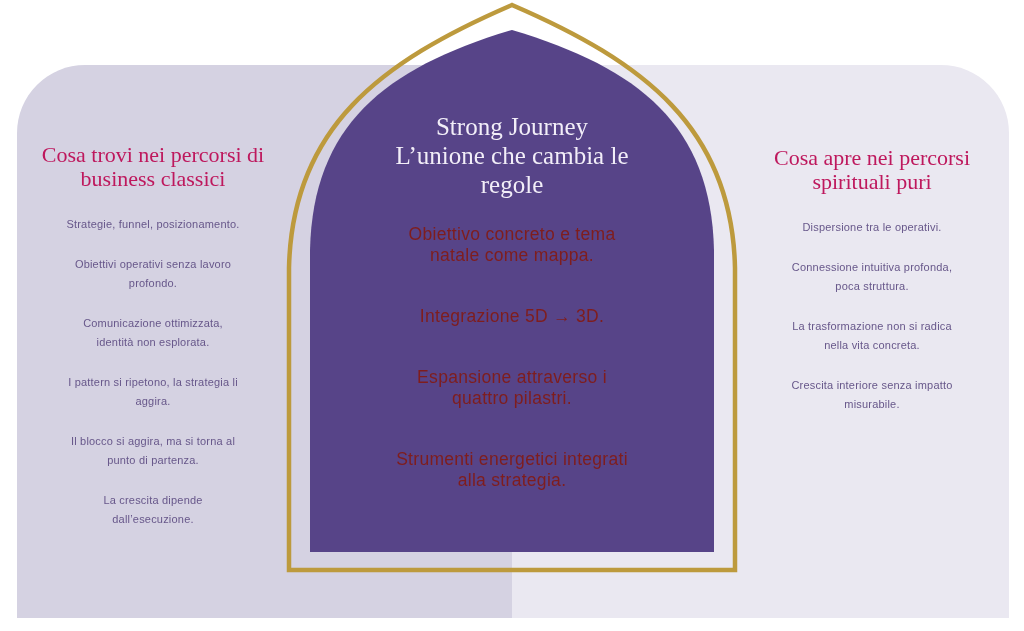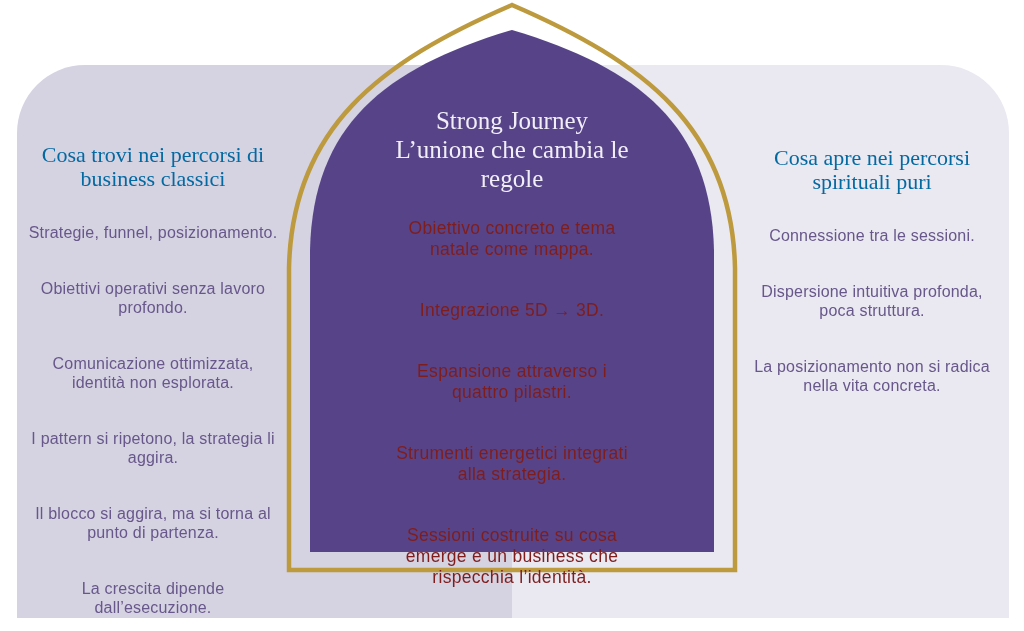--- a/index.html
+++ b/index.html
@@ -36,38 +36,38 @@
     position: absolute;
     left: 0;
     top: 0;
   }
   .col {
     position: absolute;
     text-align: center;
   }
   .col-left  { left: 17px;  top: 143px; width: 272px; }
   .col-right { left: 735px; top: 146px; width: 274px; }
-  .col-center{ left: 337px; top: 106px; width: 350px; }
+  .col-center{ left: 337px; top: 112px; width: 350px; }
   .col-header {
     margin: 0 0 24px 0;
     font-family: "Liberation Serif", "DejaVu Serif", serif;
     font-weight: normal;
     font-size: 22px;
     line-height: 24px;
-    color: #0369a1;
+    color: #be185d;
     white-space: pre-line;
   }
   .items {
     display: flex;
     flex-direction: column;
     gap: 21px;
   }
   .side-item {
-    margin: 8px;
-    font-size: 16px;
+    margin: 0;
+    font-size: 11px;
     line-height: 19px;
     letter-spacing: 0.2px;
     color: #67578a;
     white-space: pre-line;
   }
   .arch-title {
     margin: 0 0 17px 0;
     font-family: "Liberation Serif", "DejaVu Serif", serif;
     font-weight: normal;
     font-size: 25px;
@@ -123,31 +123,30 @@
 L’unione che cambia le
 regole</h1>
     <div class="items center-items">
       <p class="center-item">Obiettivo concreto e tema
 natale come mappa.</p>
       <p class="center-item">Integrazione 5D → 3D.</p>
       <p class="center-item">Espansione attraverso i
 quattro pilastri.</p>
       <p class="center-item">Strumenti energetici integrati
 alla strategia.</p>
-      <p class="center-item">Sessioni costruite su cosa
-emerge e un business che
-rispecchia l’identità.</p>
     </div>
   </div>
 
   <div class="col col-right">
     <h2 class="col-header">Cosa apre nei percorsi
 spirituali puri</h2>
     <div class="items">
-      <p class="side-item">Connessione tra le sessioni.</p>
-      <p class="side-item">Dispersione intuitiva profonda,
+      <p class="side-item">Dispersione tra le operativi.</p>
+      <p class="side-item">Connessione intuitiva profonda,
 poca struttura.</p>
-      <p class="side-item">La posizionamento non si radica
+      <p class="side-item">La trasformazione non si radica
 nella vita concreta.</p>
+      <p class="side-item">Crescita interiore senza impatto
+misurabile.</p>
     </div>
   </div>
 
 </div>
 
 </body></html>

